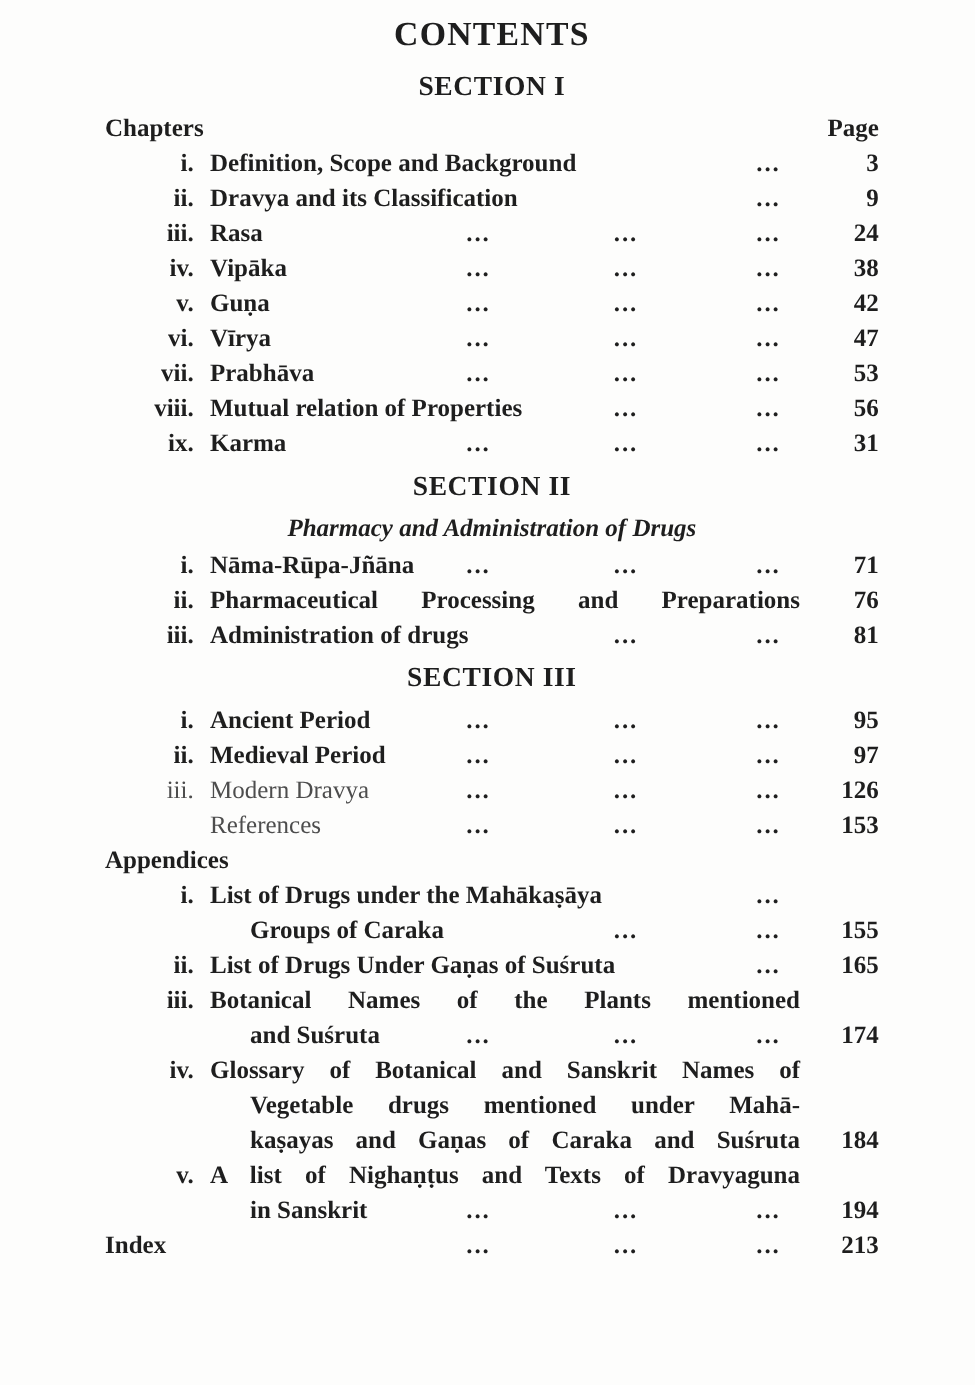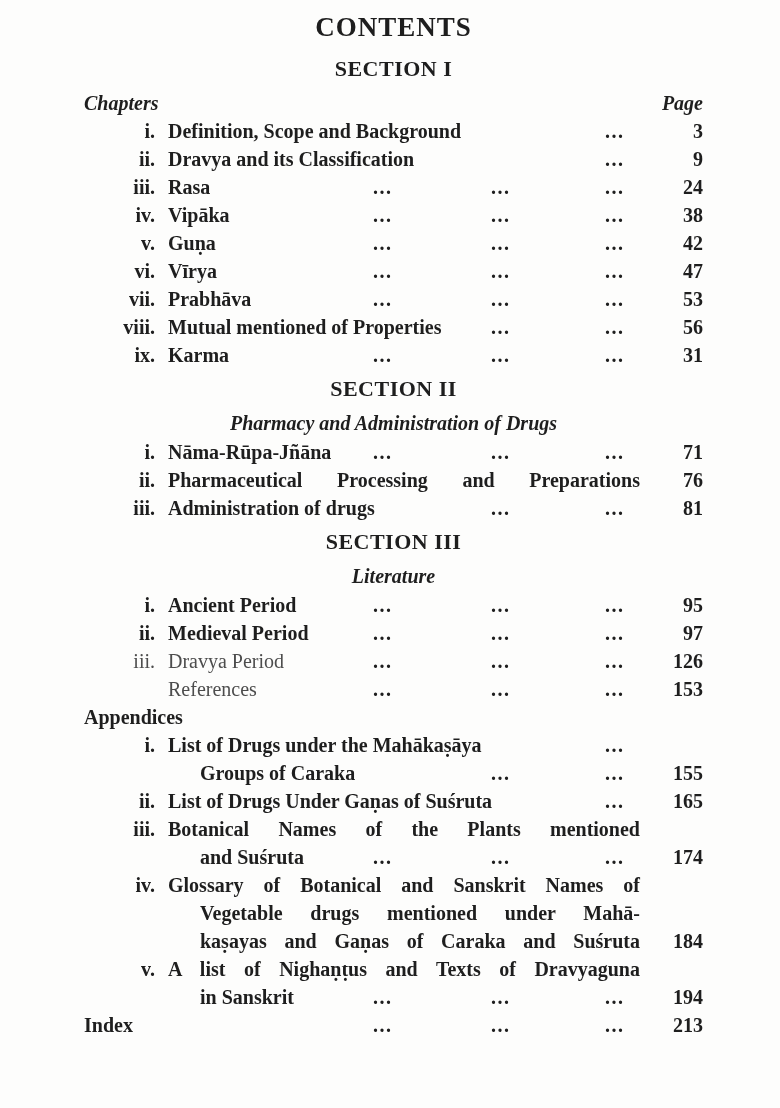--- a/index.html
+++ b/index.html
@@ -21,21 +21,21 @@
   .c-section{
     text-align:center;font-weight:bold;font-size:22px;line-height:30px;
     letter-spacing:.5px;margin:5px 0 5px 0;
   }
   .c-subtitle{
     text-align:center;font-weight:bold;font-style:italic;
     font-size:20px;line-height:28px;margin:0 0 1px 0;
   }
   .hdr{
     display:flex;justify-content:space-between;align-items:flex-end;
-    font-weight:bold;font-size:20px;height:28px;line-height:28px;font-style:italic;
+    font-weight:bold;font-size:20px;height:28px;line-height:28px;
   }
   .row{
     display:flex;align-items:baseline;
     font-size:20px;height:28px;line-height:28px;
   }
   .num{
     width:84px;box-sizing:border-box;text-align:right;padding-right:13px;
     font-weight:bold;flex:none;
   }
   .body{flex:1;position:relative;min-width:0;}
@@ -97,21 +97,21 @@
         <span class="body"><span class="txt">Vīrya</span><span class="dots s1">...</span><span class="dots s2">...</span><span class="dots s3">...</span></span>
         <span class="pageno">47</span>
       </div>
       <div class="row">
         <span class="num">vii.</span>
         <span class="body"><span class="txt">Prabhāva</span><span class="dots s1">...</span><span class="dots s2">...</span><span class="dots s3">...</span></span>
         <span class="pageno">53</span>
       </div>
       <div class="row">
         <span class="num">viii.</span>
-        <span class="body"><span class="txt">Mutual mentioned of Properties</span><span class="dots s2">...</span><span class="dots s3">...</span></span>
+        <span class="body"><span class="txt">Mutual relation of Properties</span><span class="dots s2">...</span><span class="dots s3">...</span></span>
         <span class="pageno">56</span>
       </div>
       <div class="row">
         <span class="num">ix.</span>
         <span class="body"><span class="txt">Karma</span><span class="dots s1">...</span><span class="dots s2">...</span><span class="dots s3">...</span></span>
         <span class="pageno">31</span>
       </div>
       <div class="c-section">SECTION II</div>
       <div class="c-subtitle">Pharmacy and Administration of Drugs</div>
       <div class="row">
@@ -125,34 +125,33 @@
           <span class="txt">Pharmaceutical Processing and Preparations</span>
         </span>
         <span class="pageno">76</span>
       </div>
       <div class="row">
         <span class="num">iii.</span>
         <span class="body"><span class="txt">Administration of drugs</span><span class="dots s2">...</span><span class="dots s3">...</span></span>
         <span class="pageno">81</span>
       </div>
       <div class="c-section">SECTION III</div>
-      <div class="c-subtitle">Literature</div>
       <div class="row">
         <span class="num">i.</span>
         <span class="body"><span class="txt">Ancient Period</span><span class="dots s1">...</span><span class="dots s2">...</span><span class="dots s3">...</span></span>
         <span class="pageno">95</span>
       </div>
       <div class="row">
         <span class="num">ii.</span>
         <span class="body"><span class="txt">Medieval Period</span><span class="dots s1">...</span><span class="dots s2">...</span><span class="dots s3">...</span></span>
         <span class="pageno">97</span>
       </div>
       <div class="row muted">
         <span class="num">iii.</span>
-        <span class="body"><span class="txt">Dravya Period</span><span class="dots s1">...</span><span class="dots s2">...</span><span class="dots s3">...</span></span>
+        <span class="body"><span class="txt">Modern Dravya</span><span class="dots s1">...</span><span class="dots s2">...</span><span class="dots s3">...</span></span>
         <span class="pageno">126</span>
       </div>
       <div class="row muted">
         <span class="num"></span>
         <span class="body"><span class="txt">References</span><span class="dots s1">...</span><span class="dots s2">...</span><span class="dots s3">...</span></span>
         <span class="pageno">153</span>
       </div>
       <div class="row">
         <span class="num"></span>
         <span class="body"><span class="txt marg">Appendices</span></span>

